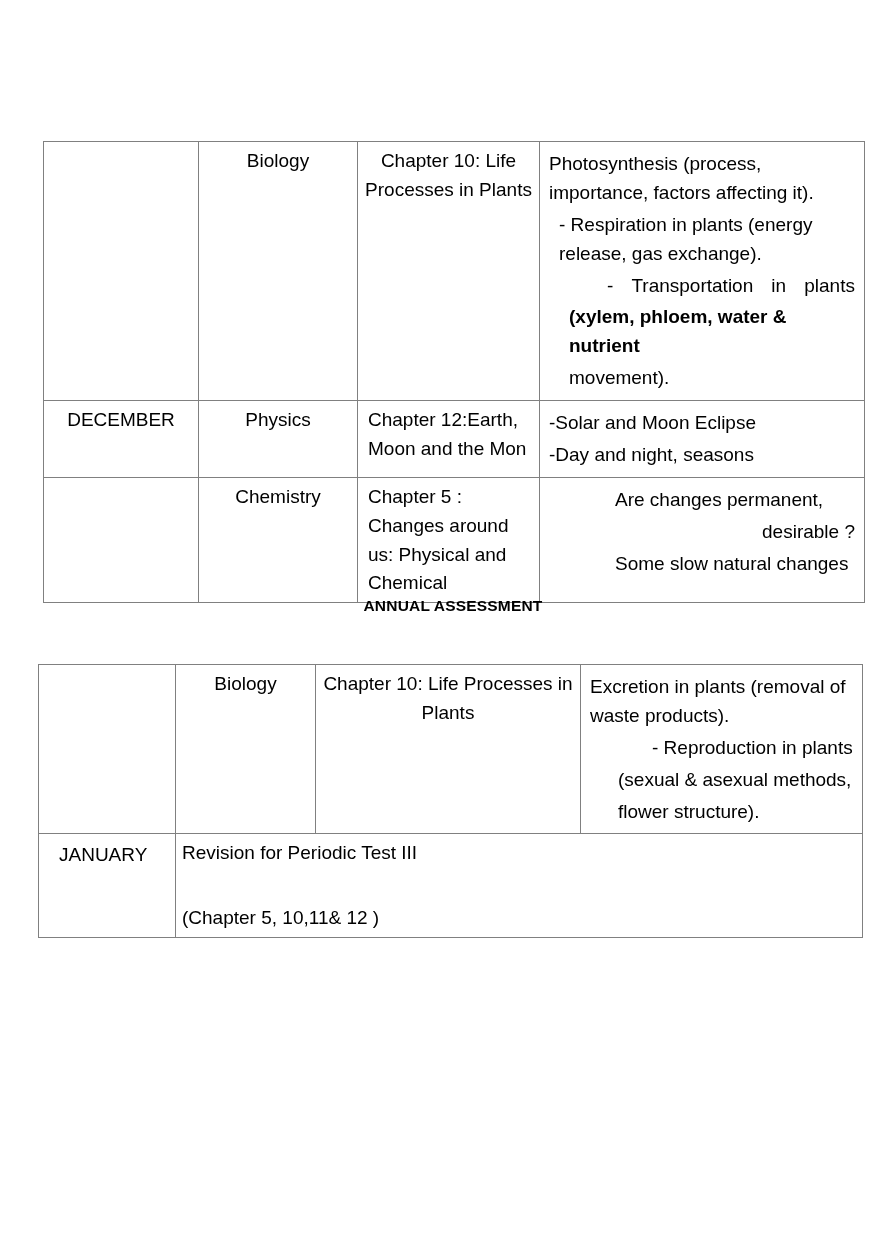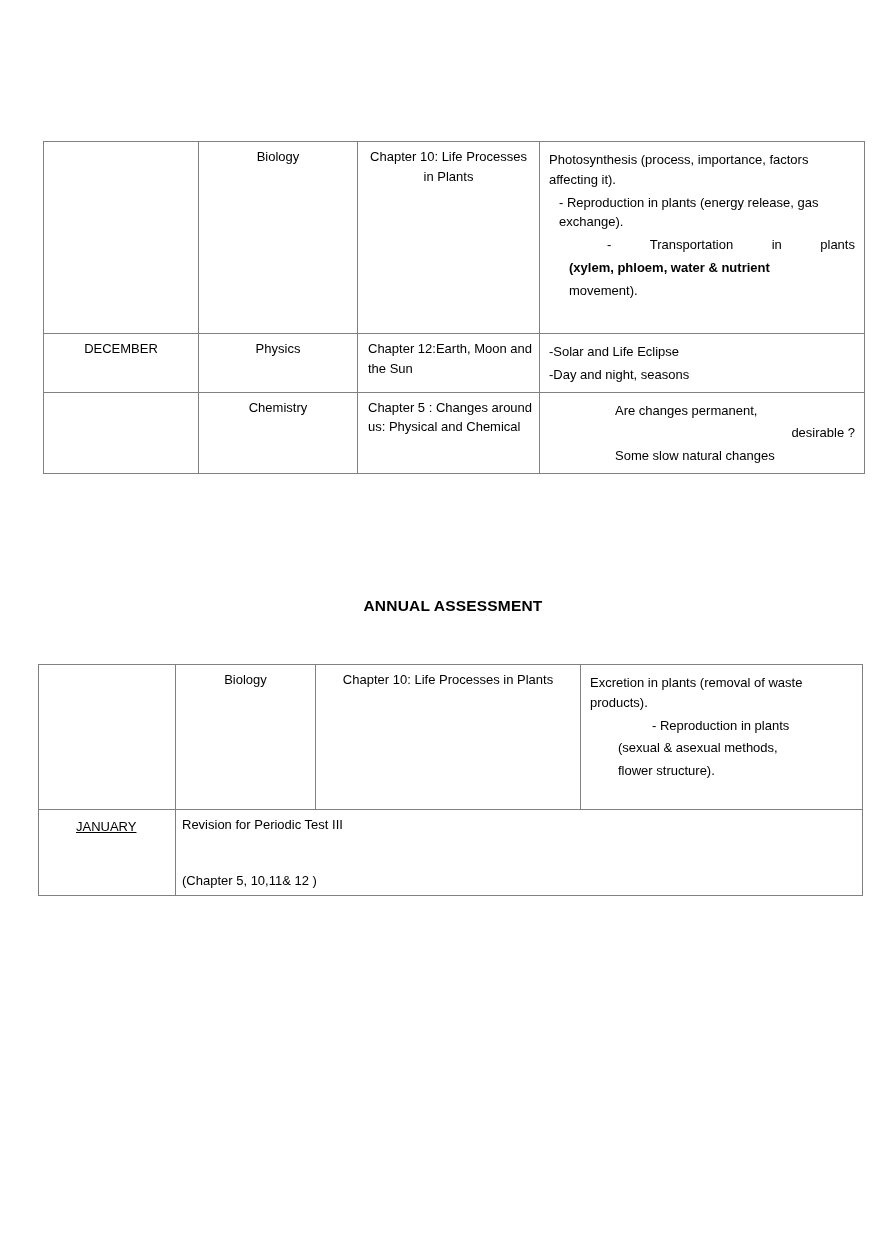--- a/index.html
+++ b/index.html
@@ -21,21 +21,21 @@
     inset: 0;
     background: #ffffff;
     overflow: hidden;
   }
 
   
   table.doc-table {
     position: absolute;
     border-collapse: collapse;
     table-layout: fixed;
-    font-size: 13px;
+    font-size: 19px;
     line-height: 1.52;
     color: #000;
   }
   table.doc-table td {
     border: 1px solid #808080;
     vertical-align: top;
     padding: 5px 6px 4px 6px;
     word-wrap: break-word;
     overflow-wrap: break-word;
   }
@@ -115,40 +115,40 @@
         <col class="c3">
         <col class="c4">
     </colgroup>
     <tbody>
       <tr class="row-tall-1">
         <td class="t-center"></td>
         <td class="t-center">Biology</td>
         <td class="t-center">Chapter 10: Life Processes in Plants</td>
         <td>
           <p class="p0 t-left">Photosynthesis (process, importance, factors affecting it).</p>
-          <p class="p0 t-left pad-l2">- Reproduction in plants (energy release, gas exchange).</p>
+          <p class="p0 t-left pad-l2">- Respiration in plants (energy release, gas exchange).</p>
           <p class="p0 indent-block" style="padding-left:58px;">
             <span class="line" style="display:flex; justify-content:space-between;">
               <span>-</span>
               <span>Transportation</span>
               <span>in</span>
               <span>plants</span>
             </span>
           </p>
           <p class="p0" style="padding-left:20px;font-weight:bold;">(xylem, phloem, water &amp; nutrient</p>
           <p class="p0" style="padding-left:20px;">movement).</p>
         </td>
       </tr>
 
       <tr class="row-mid">
         <td class="t-center">DECEMBER</td>
         <td class="t-center">Physics</td>
-        <td class="t-left" style="padding-left:10px;">Chapter 12:Earth, Moon and the Sun</td>
+        <td class="t-left" style="padding-left:10px;">Chapter 12:Earth, Moon and the Mon</td>
         <td>
-          <p class="p0 t-left">-Solar and Life Eclipse</p>
+          <p class="p0 t-left">-Solar and Moon Eclipse</p>
           <p class="p0 t-left">-Day and night, seasons</p>
         </td>
       </tr>
 
       <tr class="row-low">
         <td class="t-center"></td>
         <td class="t-center">Chemistry</td>
         <td class="t-left" style="padding-left:10px;">Chapter 5 : Changes around us: Physical and Chemical</td>
         <td>
           <p class="p0" style="padding-left:66px;">Are changes permanent,</p>
@@ -175,21 +175,21 @@
         <td class="t-center">Chapter 10: Life Processes in Plants</td>
         <td>
           <p class="p0 t-left">Excretion in plants (removal of waste products).</p>
           <p class="p0" style="padding-left:62px;">- Reproduction in plants</p>
           <p class="p0" style="padding-left:28px;">(sexual &amp; asexual methods,</p>
           <p class="p0" style="padding-left:28px;">flower structure).</p>
         </td>
       </tr>
 
       <tr class="row-rev">
-        <td class="t-left" style="padding-left:37px; padding-top:7px;text-decoration:underline;">JANUARY</td>
+        <td class="t-left" style="padding-left:20px; padding-top:7px;">JANUARY</td>
         <td colspan="3" class="merged-center">
           <span class="line">Revision for Periodic Test III</span>
           <span class="line line2">(Chapter 5, 10,11&amp; 12 )</span>
         </td>
       </tr>
     </tbody>
   </table>
 
 </div>
 

